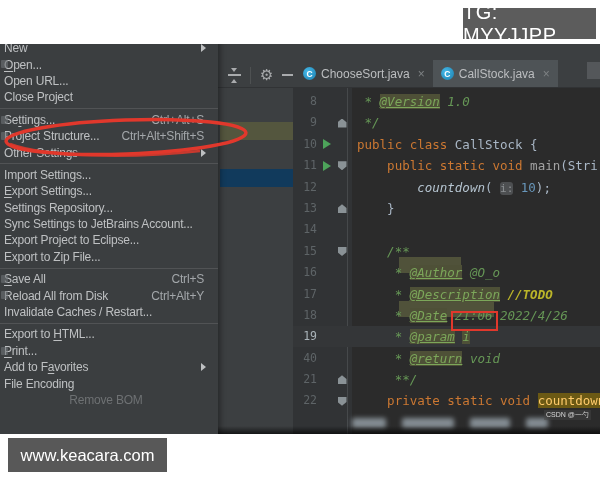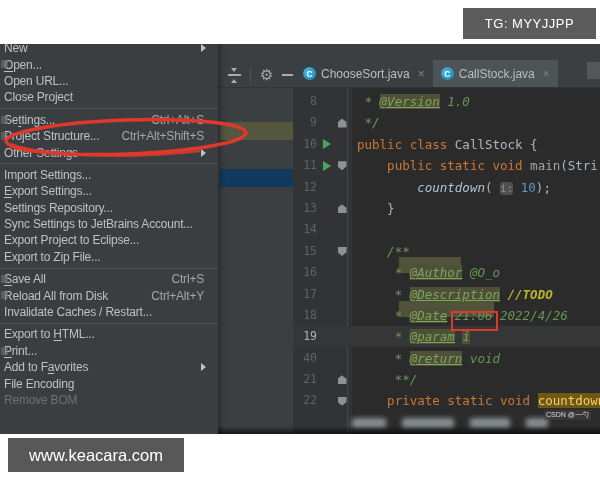--- a/index.html
+++ b/index.html
@@ -2,22 +2,22 @@
 <html><head>
 <meta charset="utf-8">
 <style>
   html,body{margin:0;padding:0;background:#fff;}
   *{box-sizing:border-box;}
   .screen{position:relative;width:600px;height:480px;background:#ffffff;overflow:hidden;
           font-family:"Liberation Sans",sans-serif;}
 
   
   .tg-badge{position:absolute;left:463px;top:8px;width:133px;height:31px;background:#5c5c5c;
-            color:#fff;font-size:13px;display:flex;align-items:center;justify-content:center;letter-spacing:.5px;}
-  .kea-badge{position:absolute;left:8px;top:438px;width:176px;height:34px;background:#585858;
+            color:#fff;font-size:20px;display:flex;align-items:center;justify-content:center;letter-spacing:.5px;}
+  .kea-badge{position:absolute;left:8px;top:438px;width:159px;height:34px;background:#585858;
              color:#fff;font-size:16.5px;display:flex;align-items:center;justify-content:center;}
 
   
   .ide{position:absolute;left:0;top:44px;width:600px;height:390px;background:#2b2b2b;overflow:hidden;}
 
   
   .topbar{position:absolute;left:218px;top:0;width:382px;height:44px;background:#3c3f41;border-bottom:1px solid #313335;}
   .ptoolbar{position:absolute;left:10px;top:22px;height:18px;display:flex;align-items:center;gap:9px;}
   .icon-collapse{width:13px;height:15px;position:relative;display:inline-block;}
   .icon-collapse .t{position:absolute;left:3px;top:0;width:0;height:0;border-left:3.5px solid transparent;border-right:3.5px solid transparent;border-top:4px solid #a9abad;}
@@ -77,21 +77,21 @@
   .csdn{position:absolute;left:544px;top:366px;font-size:7px;color:rgba(255,255,255,.78);
         background:rgba(70,70,70,.45);padding:0 2px;filter:blur(.4px);white-space:nowrap;}
 
   
   .menu{position:absolute;left:0;top:-4px;width:218px;height:404px;background:#3b3e40;
         box-shadow:2px 0 6px rgba(0,0,0,.4);font-size:12px;letter-spacing:-.2px;color:#bec0c2;}
   .mi{position:relative;height:16.4px;display:flex;align-items:center;padding-left:4px;padding-right:10px;white-space:nowrap;overflow:hidden;}
   .mi .lab{flex:1;overflow:hidden;}
   .mi .sc{color:#a3a7aa;margin-left:8px;margin-right:4px;}
   .mi .arrow{width:0;height:0;border-top:4px solid transparent;border-bottom:4px solid transparent;border-left:5px solid #bec0c2;margin-right:2px;}
-  .mi.disabled{color:#6e7173;}
+  .mi.disabled{color:#6e7173;text-align:center;}
   .msep{height:6px;display:flex;align-items:center;}
   .msep div{height:1px;width:100%;background:#515355;}
   .mico{position:absolute;left:1px;top:4px;width:7px;height:8px;background:#6e7376;opacity:.6;border-radius:1px;}
   .mi u{text-underline-offset:2px;}
 
   
   .ellipse-svg{position:absolute;left:0;top:70px;z-index:10;pointer-events:none;}
   .redbox{position:absolute;left:451px;top:267px;width:47px;height:20px;border:2px solid #e1382c;z-index:10;pointer-events:none;}
 </style>
 </head>

